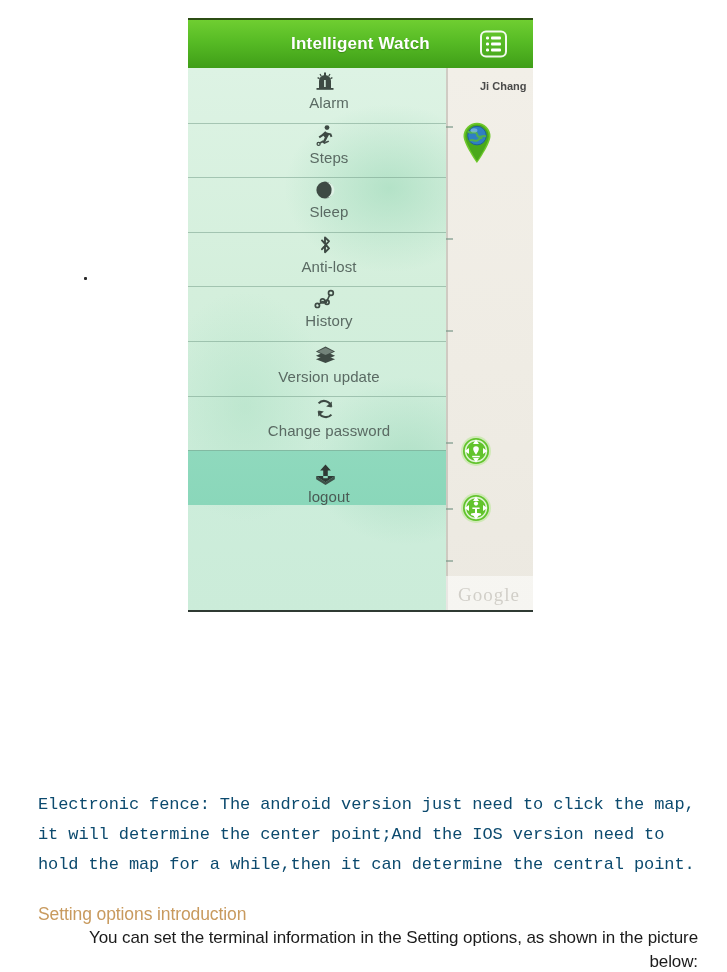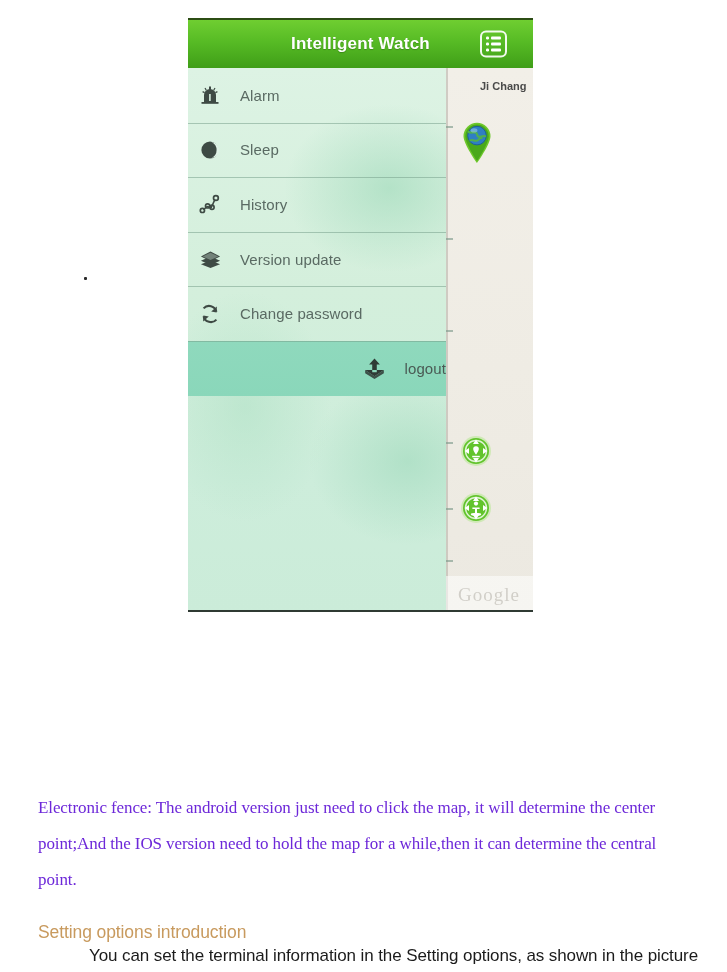--- a/index.html
+++ b/index.html
@@ -108,21 +108,23 @@
       radial-gradient(ellipse 120px 160px at 22% 62%, rgba(168,222,192,0.45) 0%, rgba(168,222,192,0) 72%),
       radial-gradient(ellipse 140px 120px at 85% 72%, rgba(142,210,176,0.45) 0%, rgba(142,210,176,0) 70%),
       linear-gradient(to bottom, #ddf3e4 0%, #d4efdc 40%, #cdeddb 75%, #cbecd9 100%);
     overflow: hidden;
   }
   .menu-item {
     position: relative;
     height: 54.6px;
     display: flex;
     align-items: center;
+    padding-left: 16px;
     box-sizing: border-box;
+    flex-direction: column;
   }
   .menu-item + .menu-item::before {
     content: "";
     position: absolute;
     left: 0; right: 0; top: 0;
     height: 1px;
     background: rgba(120,160,140,0.55);
   }
   .menu-item.last {
     background: linear-gradient(to bottom, #8fd9bd 0%, #8ad7ba 100%);
@@ -208,24 +210,24 @@
   }
 
   
   .prose {
     position: absolute;
     left: 38px;
     top: 790px;
     width: 660px;
   }
   .para {
-    font-family: Liberation Serif, serif;
+    font-family: Liberation Mono, monospace;
     font-size: 17px;
-    line-height: 36px;
-    color: #6d28d9;
+    line-height: 30px;
+    color: #0c4a6e;
     letter-spacing: -0.1px;
   }
   .heading {
     font-family: "Liberation Sans Narrow", "Liberation Sans", sans-serif;
     font-size: 17.5px;
     line-height: 24px;
     color: #c89a5e;
     letter-spacing: -0.1px;
     margin-top: 22px;
   }
@@ -273,31 +275,51 @@
             <path d="M7 20 V13 a6 6 0 0 1 12 0 V20" fill="currentColor" stroke="none"></path>
             <rect x="4.5" y="20" width="17" height="1.8" fill="currentColor" stroke="none"></rect>
             <rect x="12" y="4.5" width="2" height="3.5" fill="currentColor" stroke="none"></rect>
             <path d="M8 6 L9.3 8.2 M18 6 L16.7 8.2 M5.6 9.6 L7.6 10.6 M20.4 9.6 L18.4 10.6" stroke-width="1.2"></path>
             <rect x="12.1" y="12" width="1.6" height="7" fill="#d8efe0" stroke="none"></rect>
           </svg>
         </span>
         <span class="mi-label">Alarm</span>
       </div>
 
+      <div class="menu-item">
+        <span class="mi-icon">
+          <svg width="26" height="26" viewBox="0 0 26 26" fill="currentColor" stroke="none">
+            <circle cx="15" cy="4.6" r="2.4"></circle>
+            <path d="M13.2 8.2 L9.6 11.4 L6.6 13.4 L7.8 15.2 L11.4 12.8 L12.8 14.6 L10.4 19.6 L12.4 20.6 L15.4 14.8 L17.2 11.4 Z"></path>
+            <path d="M14.6 9.4 L19.2 10.4 L20.4 13.6 L18.6 14.2 L17.6 11.9 L14.8 11.2 Z"></path>
+            <path d="M7.5 19.2 L11 17.2 L12.4 19 L16.4 17.4 L17.2 18.8 L12.4 21 L10.6 19.4 L8.4 20.8 Z" opacity="0.95"></path>
+            <circle cx="6.6" cy="20.9" r="1.5" fill="none" stroke="currentColor" stroke-width="1.3"></circle>
+          </svg>
+        </span>
+        <span class="mi-label">Steps</span>
+      </div>
 
       <div class="menu-item">
         <span class="mi-icon">
           <svg width="26" height="26" viewBox="0 0 26 26">
             <circle cx="13" cy="13" r="8.6" fill="currentColor"></circle>
             <path d="M14.6 5.2 a8.6 8.6 0 0 1 0 15.6 a6.4 6.4 0 0 0 0 -15.6 Z" fill="#dff2e6"></path>
           </svg>
         </span>
         <span class="mi-label">Sleep</span>
       </div>
 
+      <div class="menu-item">
+        <span class="mi-icon">
+          <svg width="26" height="26" viewBox="0 0 26 26" fill="none" stroke="currentColor" stroke-width="1.9" stroke-linecap="round" stroke-linejoin="round">
+            <path d="M10 8.4 L17 16.4 L13 20.2 V5.4 L17 9.2 L10 17.2"></path>
+          </svg>
+        </span>
+        <span class="mi-label">Anti-lost</span>
+      </div>
 
       <div class="menu-item">
         <span class="mi-icon">
           <svg width="26" height="26" viewBox="0 0 26 26" fill="none" stroke="currentColor" stroke-width="1.7">
             <path d="M6.4 18.6 L10.2 15.6 L14.2 16.6 L18 8.4" stroke-width="1.5"></path>
             <circle cx="5.4" cy="19.4" r="2.1"></circle>
             <circle cx="10.6" cy="14.9" r="2.1"></circle>
             <circle cx="15" cy="16.2" r="2.1"></circle>
             <circle cx="18.9" cy="7" r="2.4"></circle>
           </svg>

